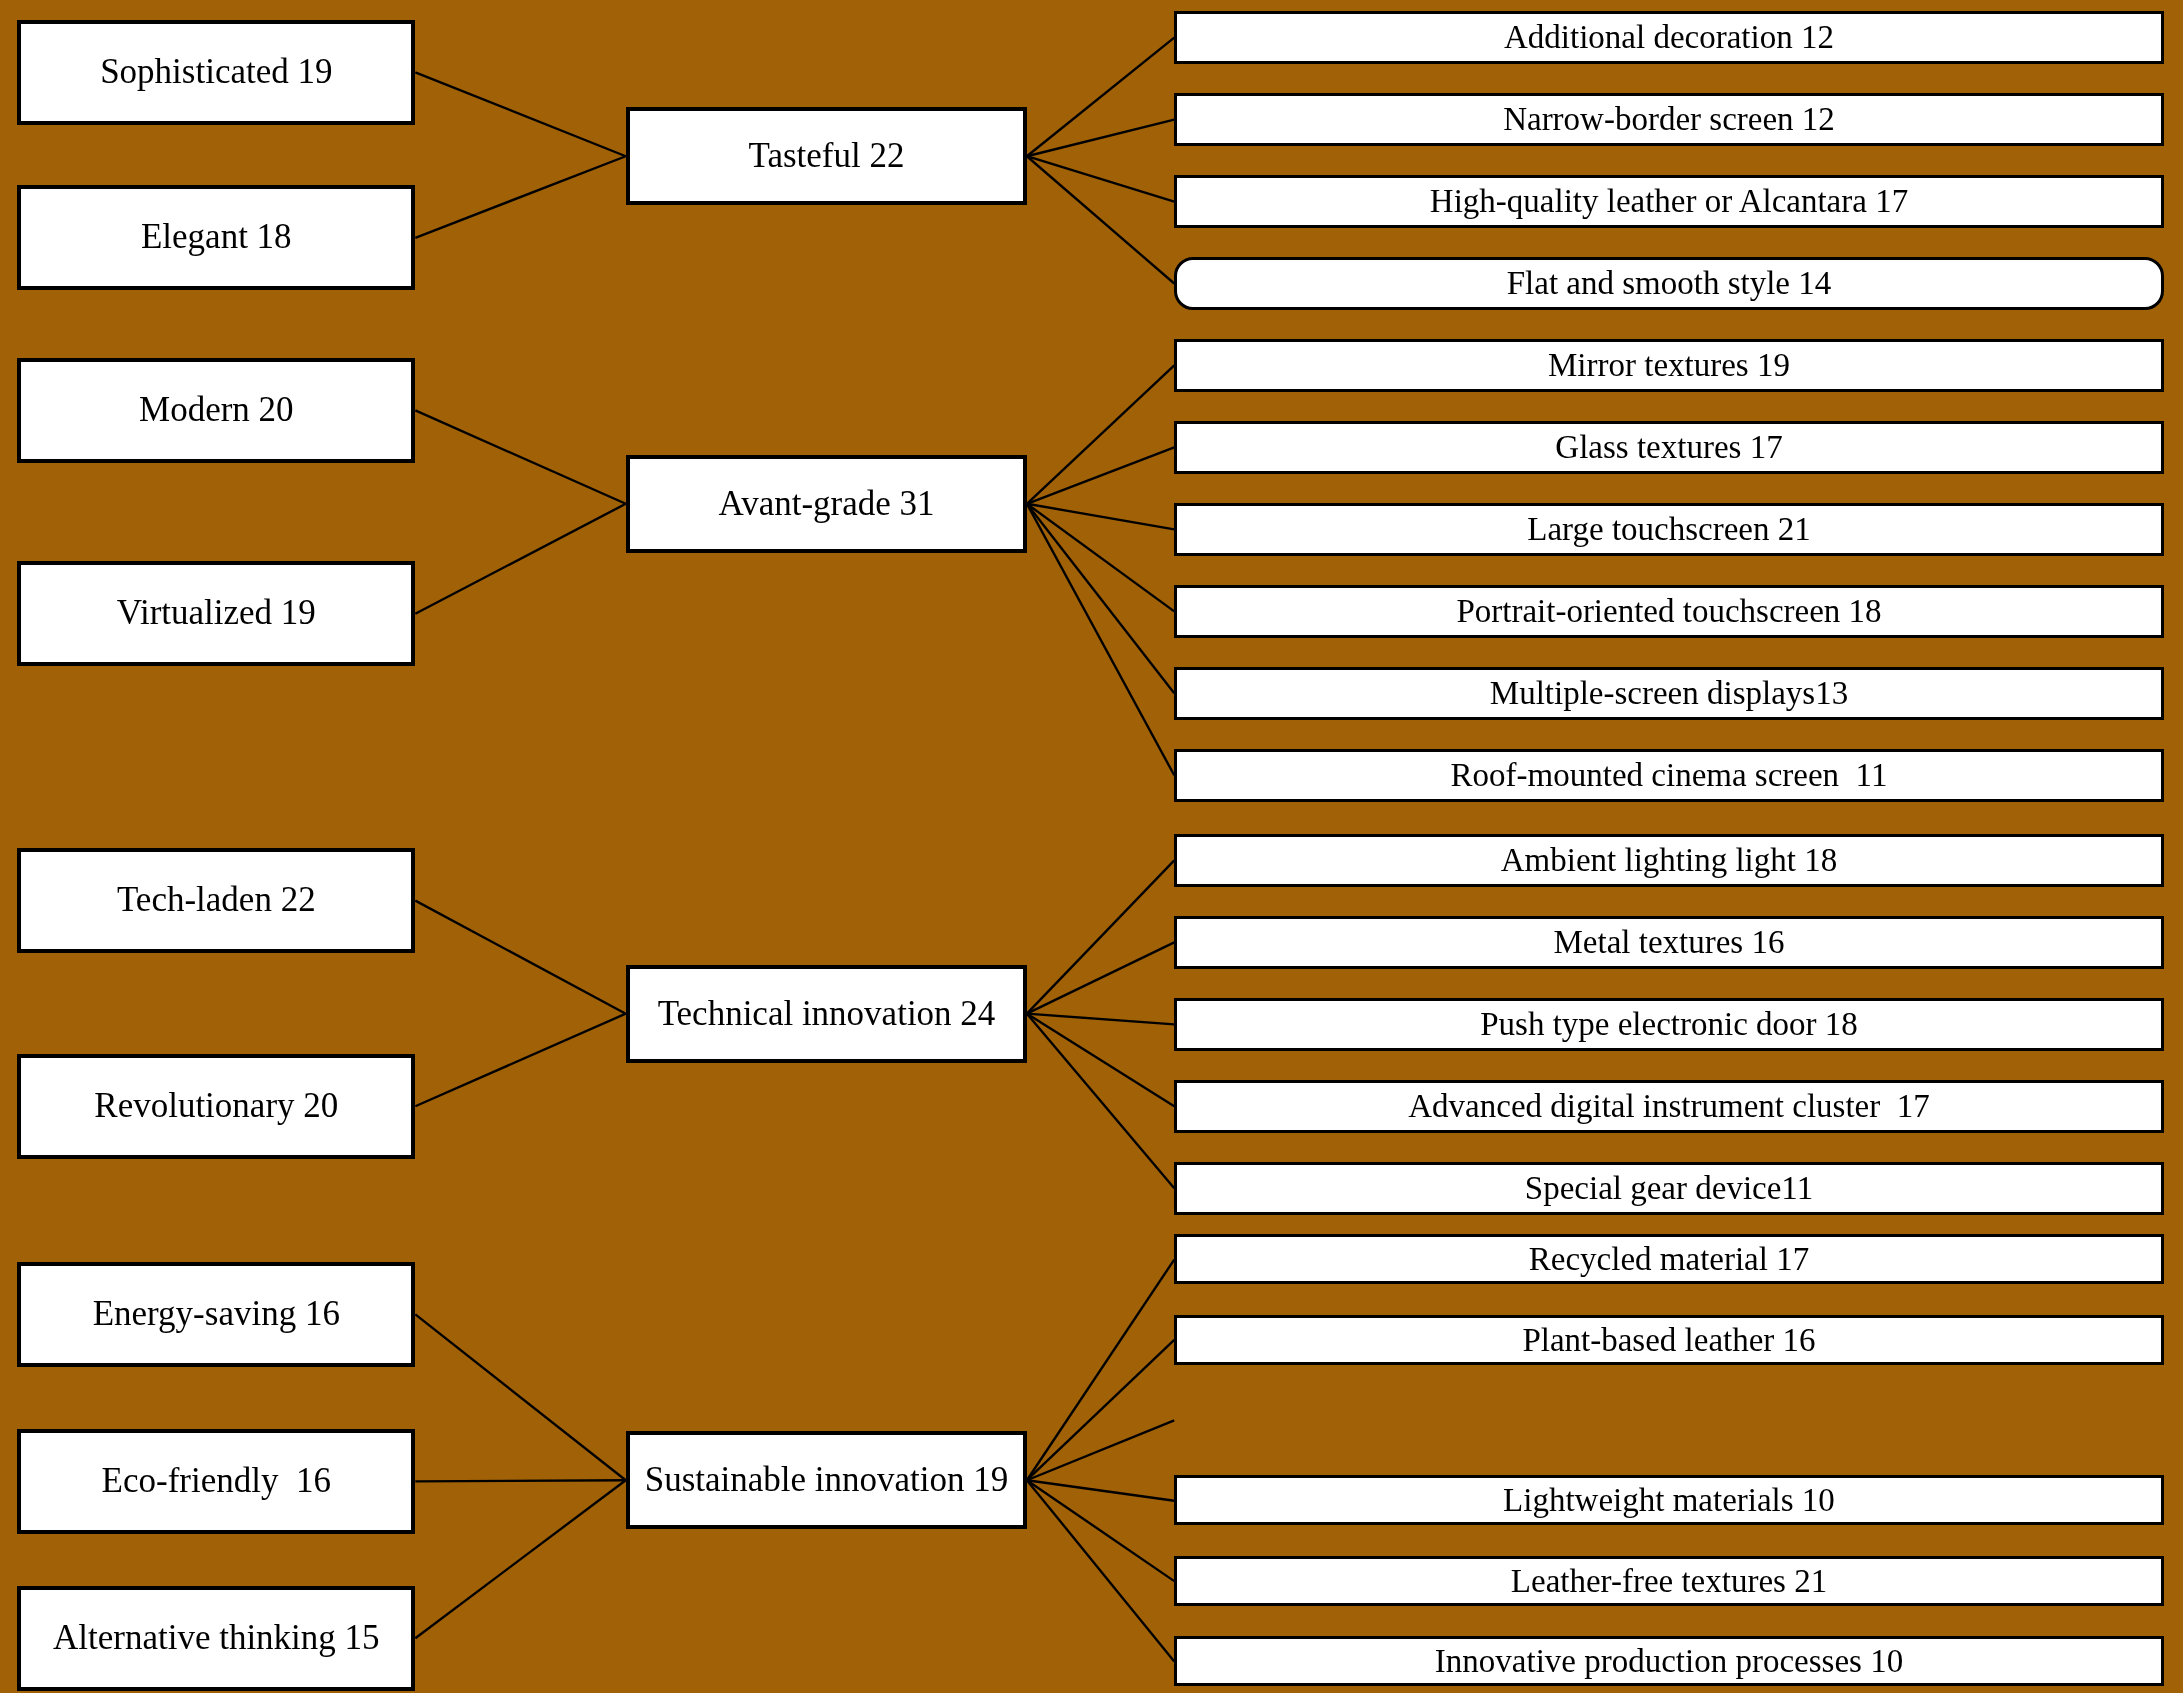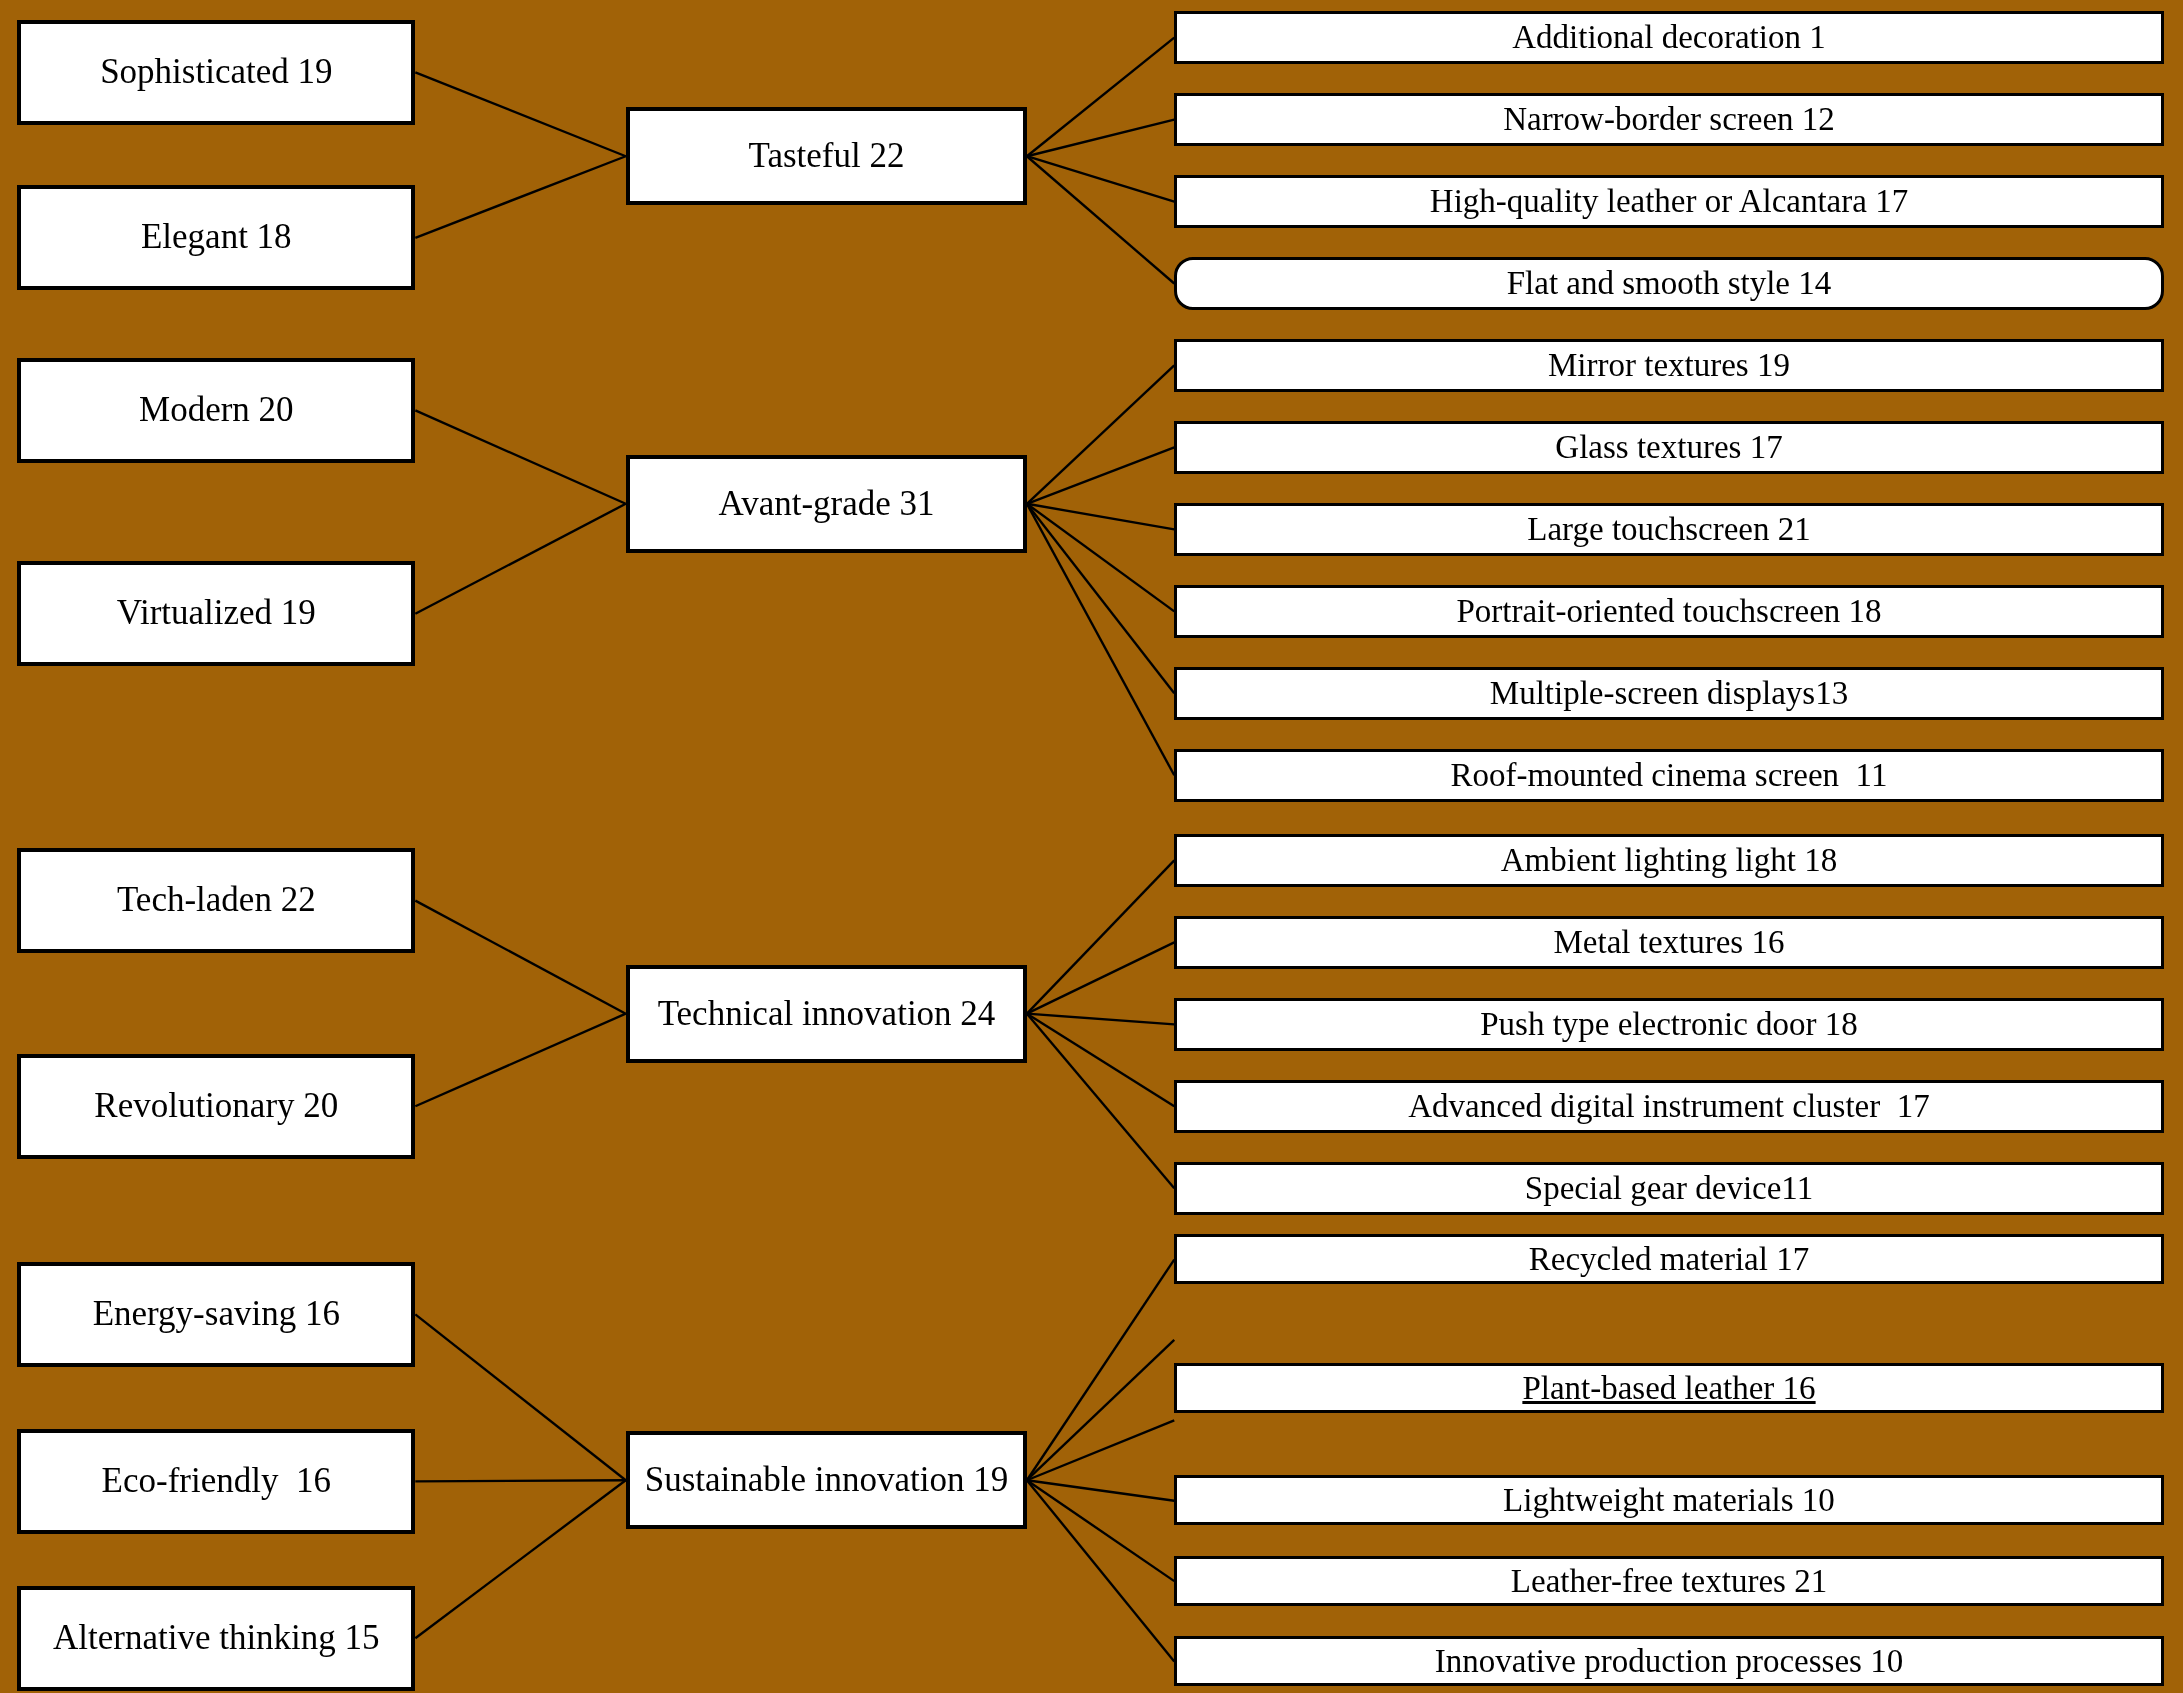--- a/index.html
+++ b/index.html
@@ -70,21 +70,21 @@
   <div class="box left-box" style="top:20px;">
     <span class="box-label">Sophisticated 19</span>
   </div>
   <div class="box left-box" style="top:185px;">
     <span class="box-label">Elegant 18</span>
   </div>
   <div class="box center-box" style="top:107px;text-align:right;">
     <span class="box-label">Tasteful 22</span>
   </div>
   <div class="box right-box" style="top:11px;">
-    <span class="box-label">Additional decoration 1</span>
+    <span class="box-label">Additional decoration 12</span>
   </div>
   <div class="box right-box" style="top:93px;">
     <span class="box-label">Narrow-border screen 12</span>
   </div>
   <div class="box right-box" style="top:175px;">
     <span class="box-label">High-quality leather or Alcantara 17</span>
   </div>
   <div class="box right-box" style="top:257px;border-radius:19px;">
     <span class="box-label">Flat and smooth style 14</span>
   </div>
@@ -150,21 +150,21 @@
   </div>
   <div class="box left-box" style="top:1586px;">
     <span class="box-label">Alternative thinking 15</span>
   </div>
   <div class="box center-box" style="top:1431px;">
     <span class="box-label">Sustainable innovation 19</span>
   </div>
   <div class="box right-box compact" style="top:1234px;">
     <span class="box-label">Recycled material 17</span>
   </div>
-  <div class="box right-box compact" style="top:1363px;text-decoration:underline;">
+  <div class="box right-box compact" style="top:1315px;">
     <span class="box-label">Plant-based leather 16</span>
   </div>
   <div class="box right-box compact" style="top:1475px;">
     <span class="box-label">Lightweight materials 10</span>
   </div>
   <div class="box right-box compact" style="top:1556px;">
     <span class="box-label">Leather-free textures 21</span>
   </div>
   <div class="box right-box compact" style="top:1636px;">
     <span class="box-label">Innovative production processes 10</span>

